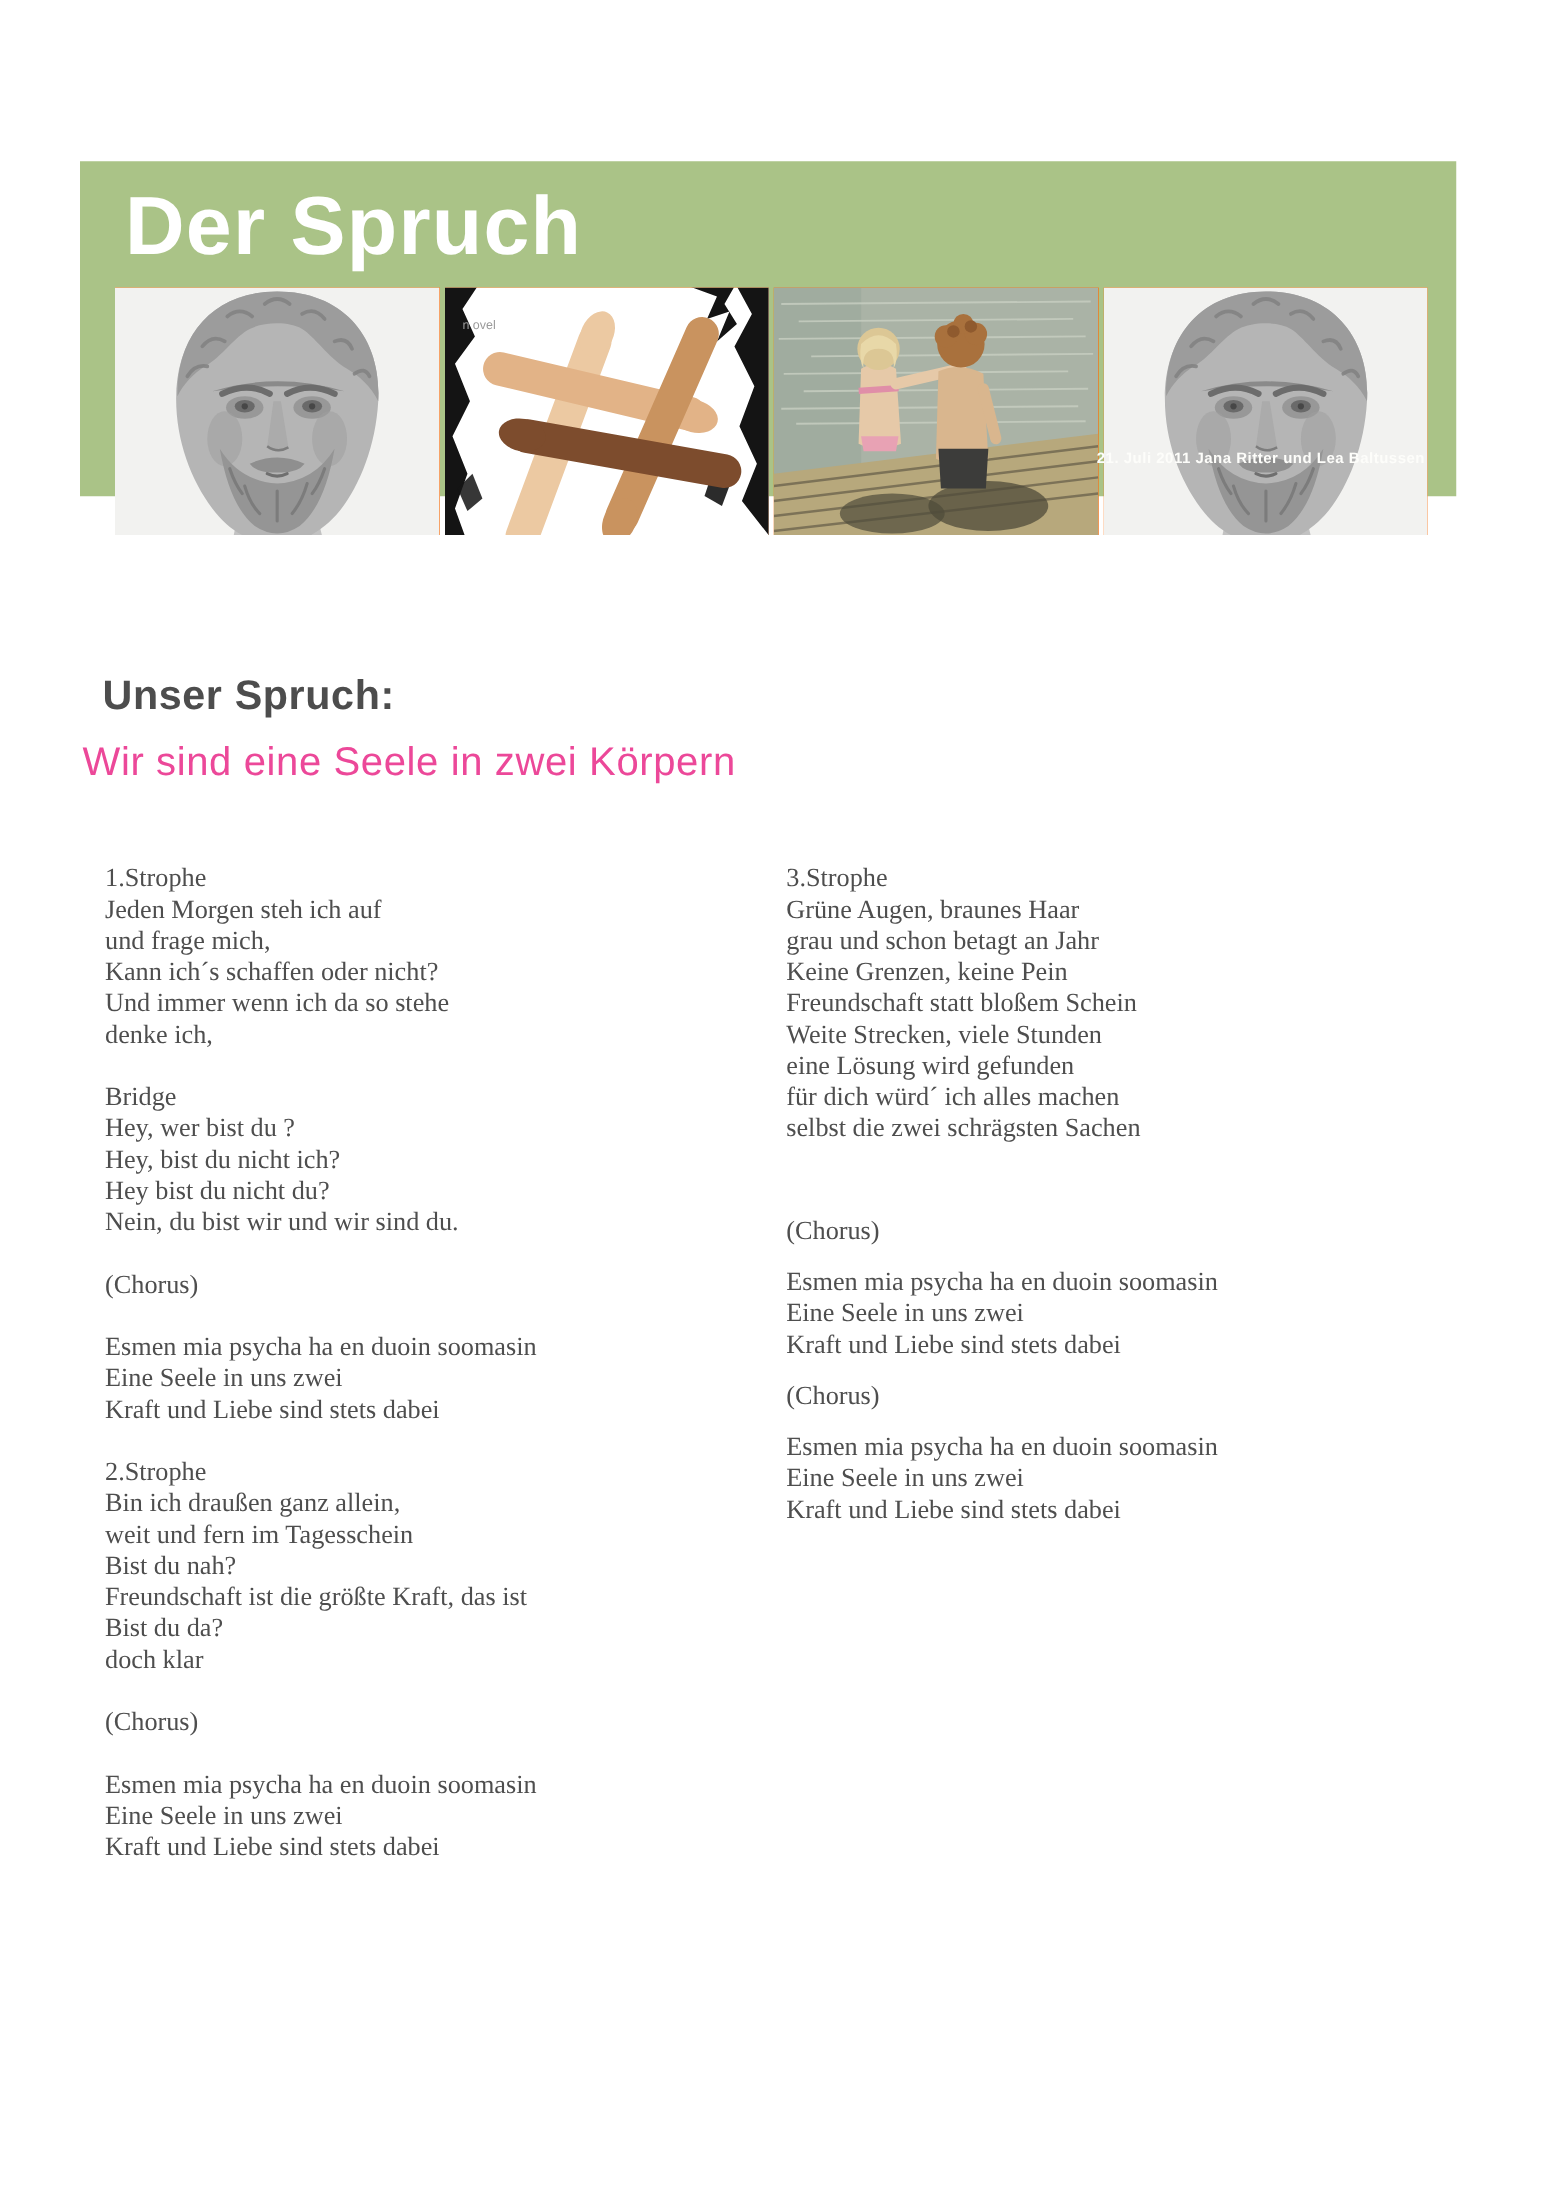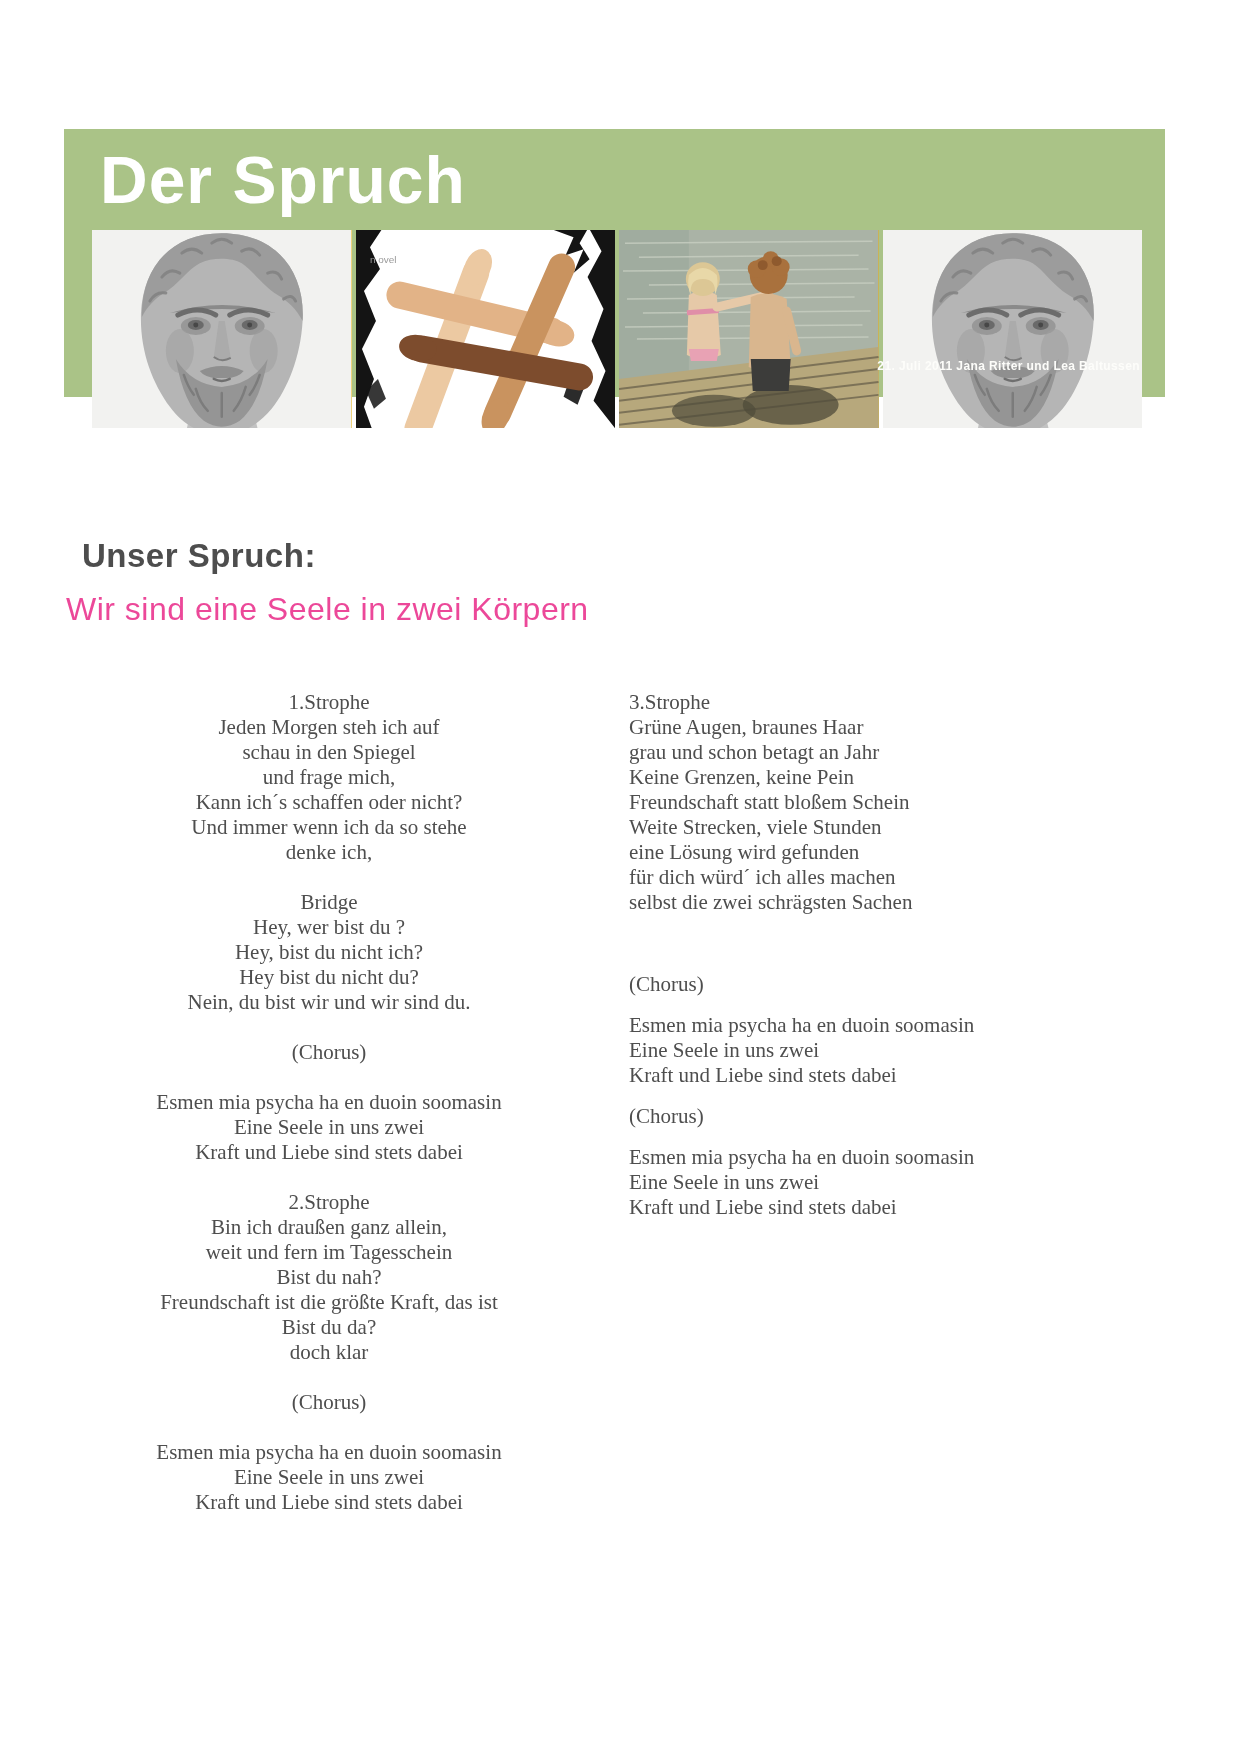--- a/index.html
+++ b/index.html
@@ -4,34 +4,34 @@
 <style>
   html,body{margin:0;padding:0;background:#ffffff;}
   .page{position:relative;width:1240px;height:1755px;background:#ffffff;overflow:hidden;
         font-family:"Liberation Sans",sans-serif;}
 
   
   .banner{position:absolute;left:64px;top:129px;width:1101px;height:268px;background:#aac387;}
   .banner-title{position:absolute;left:36px;top:0;height:101px;display:flex;align-items:center;
         font-size:66px;font-weight:bold;color:#ffffff;letter-spacing:1px;}
   .photo-strip{position:absolute;left:28px;top:101px;width:1050px;height:198px;display:flex;gap:4px;}
-  .photo{flex:1;margin:0;overflow:hidden;background:#eab308;}
+  .photo{flex:1;margin:0;overflow:hidden;background:#f97316;}
   .photo svg{width:100%;height:100%;display:block;}
   .byline{position:absolute;right:25px;bottom:24px;font-size:12px;font-weight:bold;color:#fdfdfa;
         letter-spacing:.4px;}
 
   
   .spruch{position:absolute;left:66px;top:521px;}
   .spruch h2{margin:16px;font-size:33px;font-weight:bold;color:#4d4d4d;letter-spacing:.5px;}
   .spruch p{margin:5px 0 0 0;font-size:32px;font-weight:normal;color:#ec4899;letter-spacing:.5px;}
 
   
   .col{position:absolute;top:690px;font-family:"Liberation Serif",serif;font-size:21px;
         line-height:25px;color:#4e4e4e;}
-  .col-left{left:84px;width:490px;text-align:center;}
+  .col-left{left:84px;width:490px;}
   .col-right{left:629px;width:510px;}
   .col-left .block{margin-bottom:25px;}
   .col-right .block{margin-bottom:16px;}
   .block.spacer{height:25px;}
   .block:last-child{margin-bottom:0;}
 </style>
 </head>
 <body>
 
 <div class="page">
@@ -165,21 +165,20 @@
   <div class="spruch">
     <h2>Unser Spruch:</h2>
     <p>Wir sind eine Seele in zwei Körpern</p>
   </div>
 
   <div>
     <div class="col col-left">
         <div class="block">
           <div class="line">1.Strophe</div>
           <div class="line">Jeden Morgen steh ich auf</div>
-          <div class="line">schau in den Spiegel</div>
           <div class="line">und frage mich,</div>
           <div class="line">Kann ich´s schaffen oder nicht?</div>
           <div class="line">Und immer wenn ich da so stehe</div>
           <div class="line">denke ich,</div>
         </div>
         <div class="block">
           <div class="line">Bridge</div>
           <div class="line">Hey, wer bist du ?</div>
           <div class="line">Hey, bist du nicht ich?</div>
           <div class="line">Hey bist du nicht du?</div>

